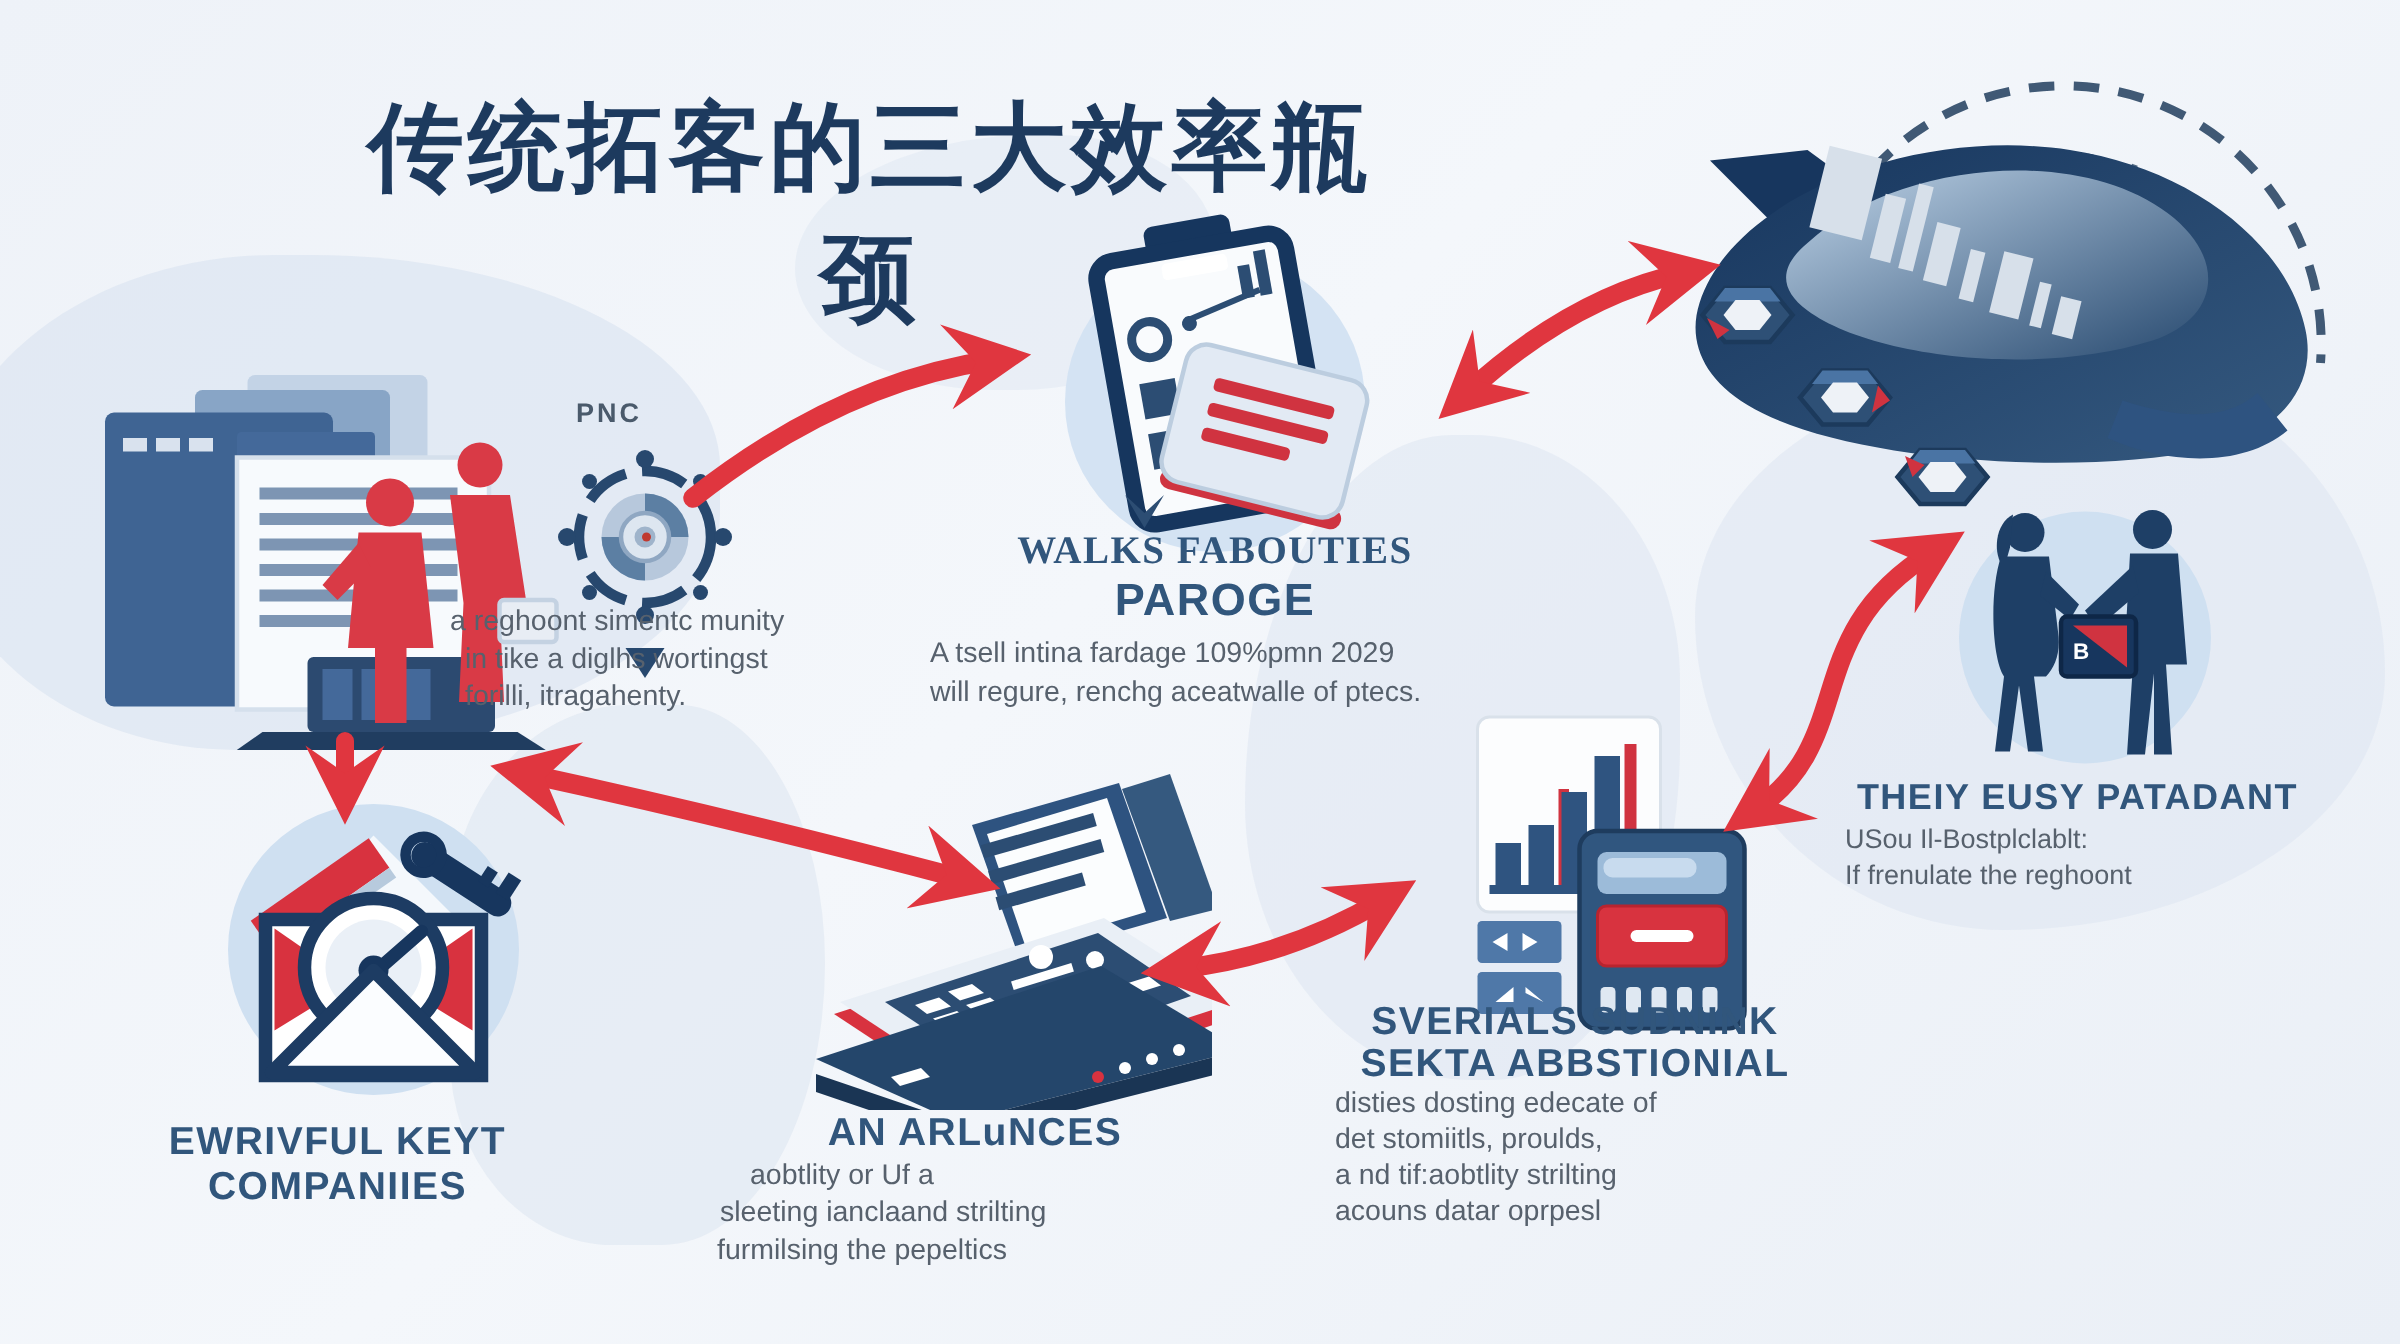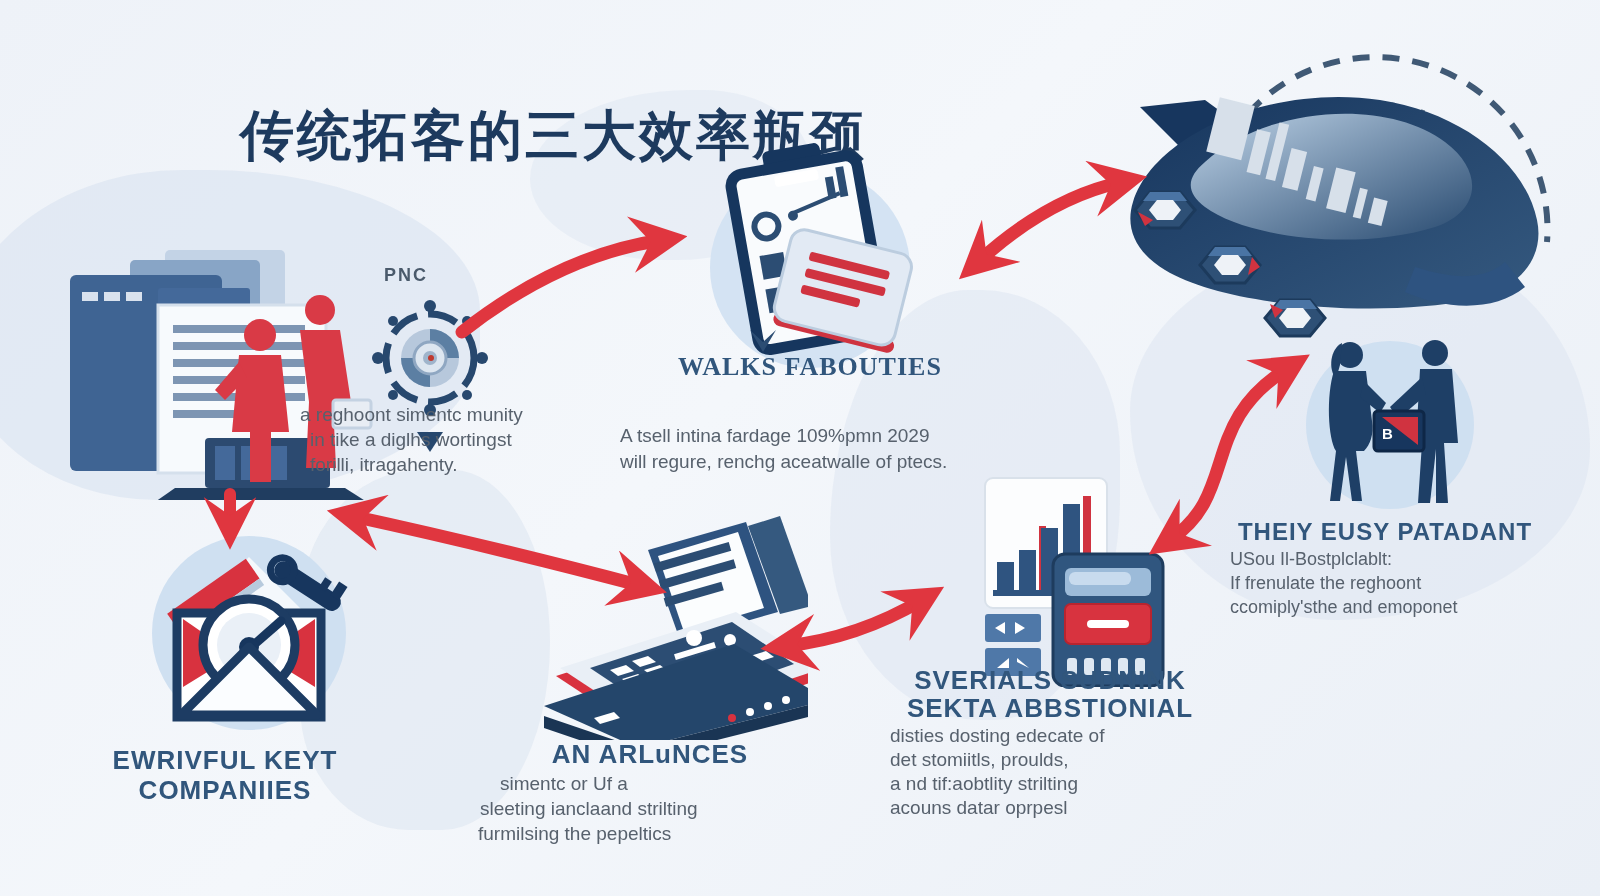--- a/index.html
+++ b/index.html
@@ -1,21 +1,21 @@
 <!DOCTYPE html>
 <html><head>
 <meta charset="utf-8">
 <style>
   html,body{margin:0;padding:0;}
   body{font-family:"Liberation Sans","DejaVu Sans",sans-serif;background:#e9edf4;}
   .canvas{position:relative;width:1600px;height:896px;overflow:hidden;
           background:linear-gradient(135deg,#eef2f8 0%,#f4f7fb 45%,#eaeff6 100%);}
   .blob{position:absolute;background:#d9e3f0;opacity:.6;}
   .abs{position:absolute;}
-  .title{font-size:54px;font-weight:bold;color:#1d3a5e;letter-spacing:3px;text-align:left;margin-top:45px;}
+  .title{font-size:64px;font-weight:bold;color:#1d3a5e;letter-spacing:3px;text-align:center;}
   .h-blue{font-weight:bold;color:#31567c;text-align:center;letter-spacing:1px;line-height:1.15;}
   .h26{font-size:26px;} .h30{font-size:30px;} .h24{font-size:24px;}
   .body-txt{font-size:19px;color:#57616d;line-height:1.28;}
   .body-sm{font-size:18px;}
   .pnc{font-size:18px;font-weight:bold;color:#4a5a6b;letter-spacing:2px;}
   svg{display:block;}
 </style>
 </head>
 <body>
 
@@ -103,20 +103,21 @@
       <rect x="90" y="102" width="124" height="94" rx="14" fill="#e2eaf4" stroke="#bccddf" stroke-width="3"></rect>
       <rect x="112" y="122" width="82" height="9" rx="3" fill="#d03340"></rect>
       <rect x="112" y="139" width="82" height="9" rx="3" fill="#d03340"></rect>
       <rect x="112" y="156" width="60" height="9" rx="3" fill="#d03340"></rect>
     </g>
   </svg>
   <svg class="abs" style="left:748px;top:330px;" width="30" height="22" viewBox="0 0 30 22">
     <polygon points="2,0 15,12 28,0 15,22" fill="#2c4d73"></polygon>
   </svg>
   <div class="abs h-blue h26" style="left:640px;top:352px;width:340px;font-family:Liberation Serif, serif;">WALKS FABOUTIES</div>
+  <div class="abs h-blue h30" style="left:640px;top:384px;width:340px;">PAROGE</div>
   <div class="abs body-txt" style="left:620px;top:424px;width:380px;">A tsell intina fardage 109%pmn 2029</div>
   <div class="abs body-txt" style="left:620px;top:450px;width:380px;">will regure, renchg aceatwalle of ptecs.</div>
 
   <svg class="abs" style="left:1085px;top:12px;" width="500" height="330" viewBox="0 0 500 330">
     <defs>
       <linearGradient id="planeGrad" x1="0" y1="0" x2="1" y2="1">
         <stop offset="0" stop-color="#17365e"></stop>
           <stop offset="1" stop-color="#35597f"></stop>
       </linearGradient>
       <linearGradient id="canopyGrad" x1="0" y1="0" x2="1" y2="1">
@@ -172,21 +173,20 @@
     <circle cx="145" cy="28" r="13" fill="#1e3f66"></circle>
     <path d="M130,44 L162,44 L168,118 L154,118 L158,178 L146,178 L146,124 L140,178 L128,178 L132,118 L126,118 Z" fill="#1e3f66"></path>
     <path d="M132,52 L100,82 L108,94 L136,70 Z" fill="#1e3f66"></path>
     <rect x="84" y="86" width="50" height="40" rx="4" fill="#17365e" stroke="#0e2747" stroke-width="3"></rect>
     <polygon points="92,92 128,92 128,120" fill="#d03340"></polygon>
     <text x="92" y="114" font-size="15" font-weight="bold" fill="#ffffff">B</text>
   </svg>
   <div class="abs h-blue h24" style="left:1220px;top:518px;width:330px;">THEIY EUSY PATADANT</div>
   <div class="abs body-txt body-sm" style="left:1230px;top:548px;width:310px;">USou Il-Bostplclablt:</div>
   <div class="abs body-txt body-sm" style="left:1230px;top:572px;width:310px;">If frenulate the reghoont</div>
-  <div class="abs body-txt body-sm" style="left:1230px;top:596px;width:310px;">ccomiply'sthe and emoponet</div>
 
   <svg class="abs" style="left:135px;top:525px;" width="230" height="215" viewBox="0 0 230 215">
     <circle cx="114" cy="108" r="97" fill="#cfe0f1"></circle>
     <polygon points="52,96 114,32 178,96" fill="#f4f8fc"></polygon>
     <g transform="rotate(-35 80 70)">
       <rect x="30" y="58" width="96" height="24" fill="#d8323f"></rect>
       <rect x="30" y="82" width="96" height="8" fill="#b7cadd"></rect>
     </g>
     <g transform="rotate(33 172 62)">
       <rect x="134" y="52" width="76" height="18" rx="9" fill="#17365e"></rect>
@@ -233,21 +233,21 @@
     <polygon points="46,236 140,268 330,220 330,232 140,280 46,248" fill="#1a3554"></polygon>
     <g fill="#ffffff">
       <circle cx="252" cy="232" r="4"></circle>
         <circle cx="270" cy="226" r="4"></circle>
         <circle cx="288" cy="220" r="4"></circle>
     </g>
     <circle cx="234" cy="238" r="4" fill="#d8323f"></circle>
     <polygon points="96,238 116,232 122,238 102,244" fill="#ffffff"></polygon>
   </svg>
   <div class="abs h-blue h26" style="left:490px;top:740px;width:320px;">AN ARLuNCES</div>
-  <div class="abs body-txt" style="left:500px;top:772px;width:300px;">simentc or Uf a</div>
+  <div class="abs body-txt" style="left:500px;top:772px;width:300px;">aobtlity or Uf a</div>
   <div class="abs body-txt" style="left:480px;top:797px;width:340px;">sleeting ianclaand strilting</div>
   <div class="abs body-txt" style="left:478px;top:822px;width:320px;">furmilsing the pepeltics</div>
 
   <svg class="abs" style="left:975px;top:462px;" width="195" height="225" viewBox="0 0 195 225">
     <rect x="10" y="16" width="122" height="130" rx="8" fill="#fcfdfe" stroke="#d9e1ea" stroke-width="2"></rect>
     <g fill="#d03340">
       <rect x="64" y="64" width="7" height="64"></rect>
       <rect x="108" y="34" width="8" height="94"></rect>
     </g>
     <g fill="#2f5480">

